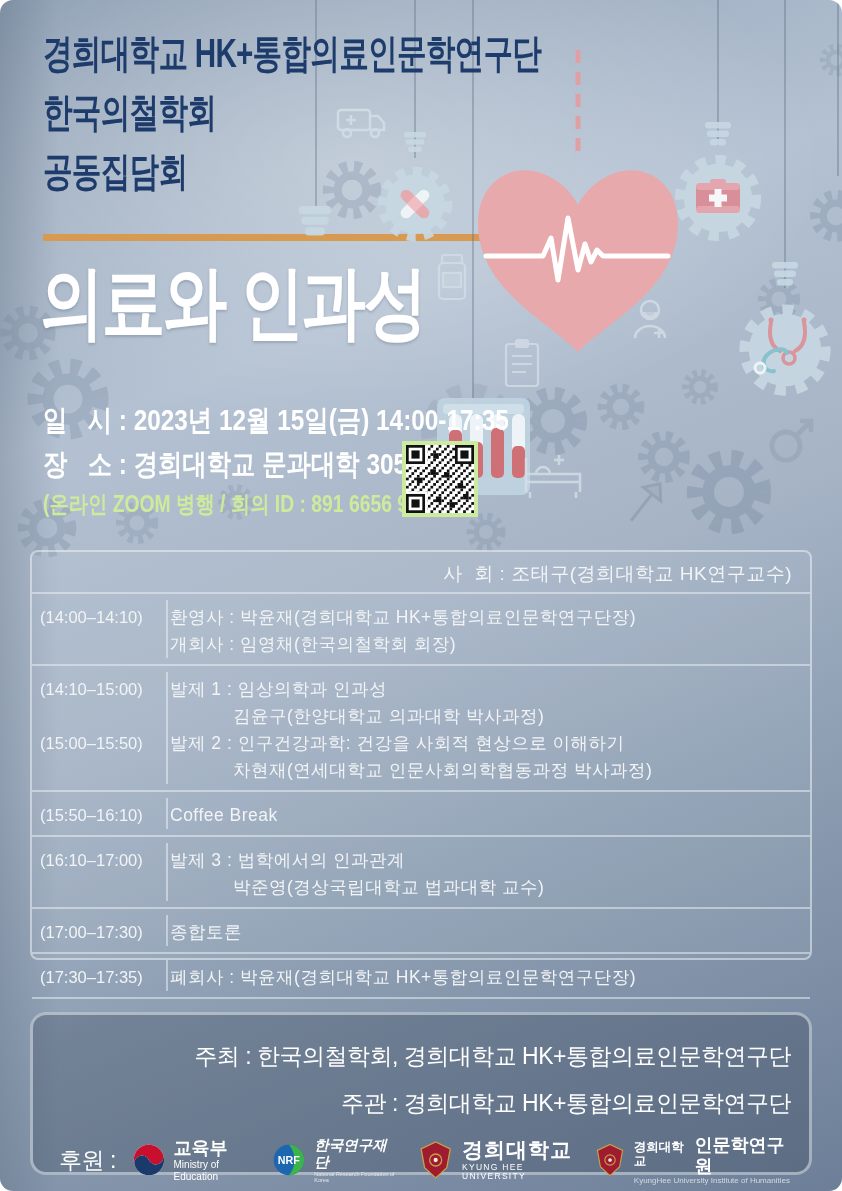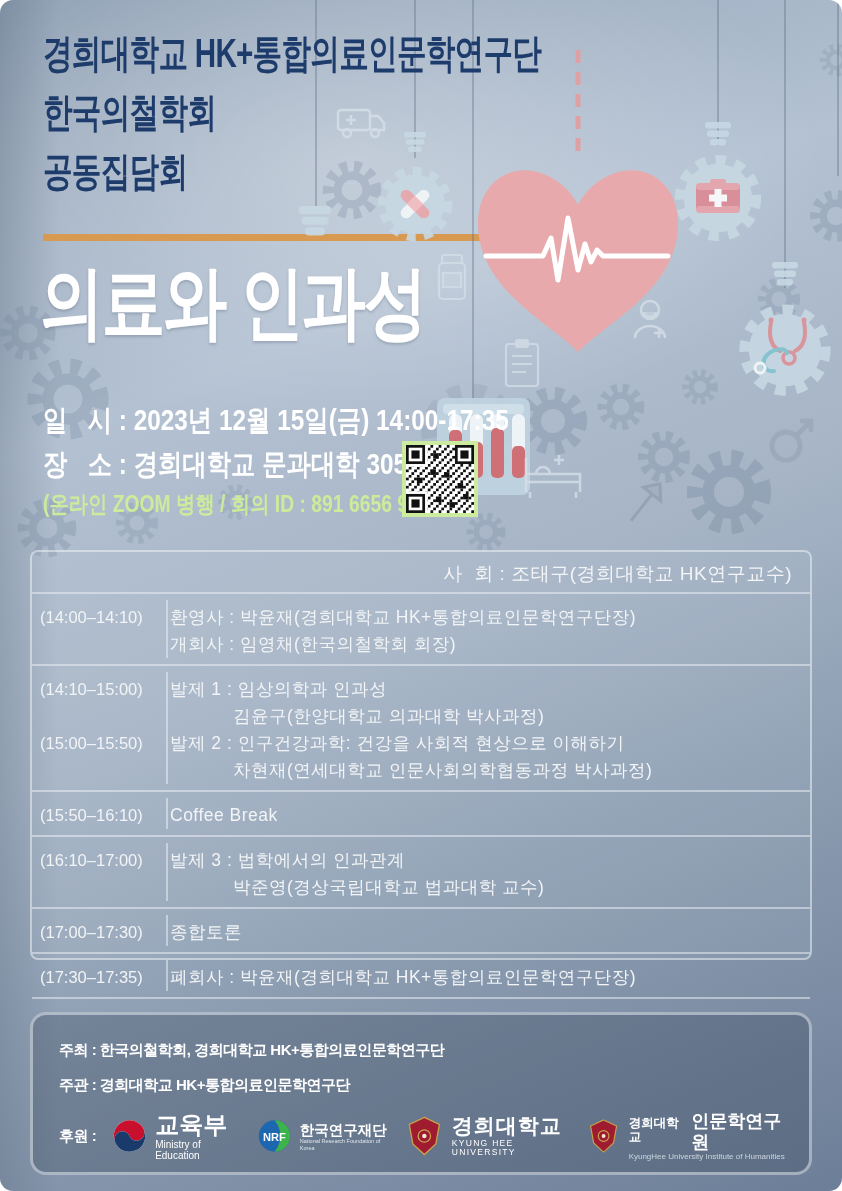--- a/index.html
+++ b/index.html
@@ -32,28 +32,28 @@
   .srow.last{border-bottom:2px solid rgba(240,244,248,.5);}
   .stime{flex:0 0 124px;padding:4px 2px 0 8px;border-right:2px solid rgba(240,244,248,.5);
       font-size:16.5px;letter-spacing:0;line-height:27px;}
   .stime .t2{margin-top:27px;}
   .scontent{flex:1;padding:4px 0 0 2px;line-height:27px;}
   .sline{white-space:pre;}
   .indent{padding-left:63px;}
   .bottom{position:absolute;left:30px;top:1012px;width:782px;height:163px;box-sizing:border-box;
       border:3px solid rgba(225,231,238,.55);border-radius:16px;background:rgba(50,64,84,.30);
       z-index:3;color:#fff;padding:26px 18px 0 26px;}
-  .bline{font-size:15px;font-weight:bold;letter-spacing:-.5px;margin-bottom:16px;white-space:pre;}
+  .bline{font-size:23px;font-weight:normal;letter-spacing:-.5px;margin-bottom:16px;white-space:pre;text-align:right;}
   .sponsor{display:flex;align-items:center;gap:15px;margin-top:6px;}
   .sponsor .bline{margin-bottom:0;}
   .logo{display:flex;align-items:center;gap:7px;}
   .ltxt{display:flex;flex-direction:column;line-height:1.15;}
-  .lko{font-size:24px;font-weight:bold;}
+  .lko{font-size:18px;font-weight:bold;}
   .len{font-size:10px;}
-  .nrf-ko{font-size:14.5px;font-weight:bold;}
+  .nrf-ko{font-size:14.5px;font-weight:bold;font-style:italic;}
   .nrf-en{font-size:5.5px;color:#dfe6ee;}
   .khu-ko{font-size:21px;font-weight:bold;letter-spacing:1px;}
   .khu-en{font-size:8.5px;letter-spacing:1.3px;}
   .kh-line{display:flex;align-items:baseline;gap:5px;}
   .kh-pre{font-size:12.5px;font-weight:bold;}
   .kh-script{font-size:18px;font-weight:bold;font-family:"DejaVu Serif",serif;}
   .kh-sub{font-size:8px;color:rgba(233,239,245,.78);}
 </style>
 </head>
 <body>

